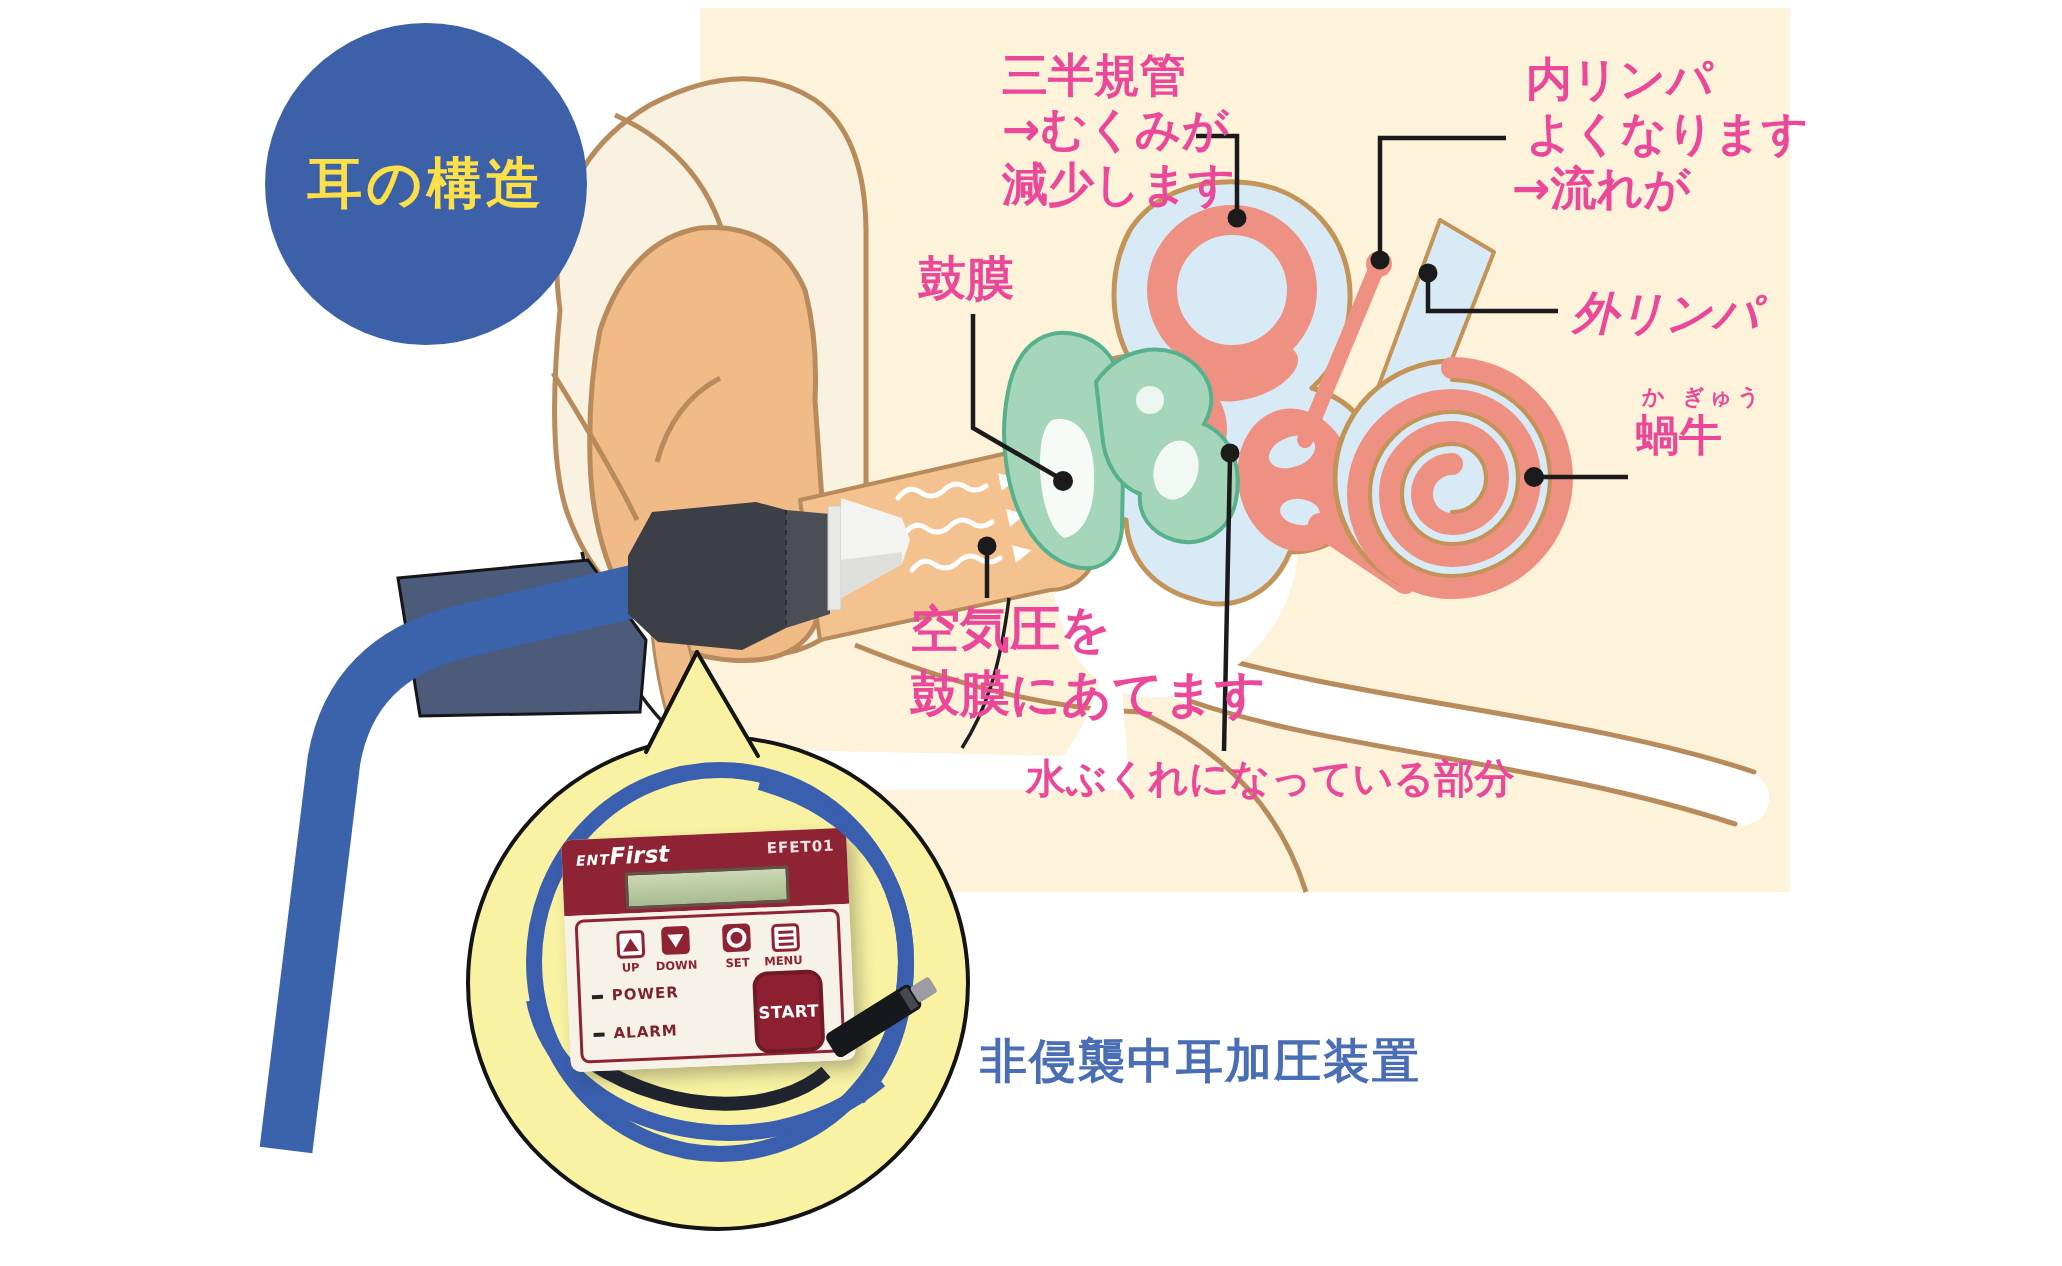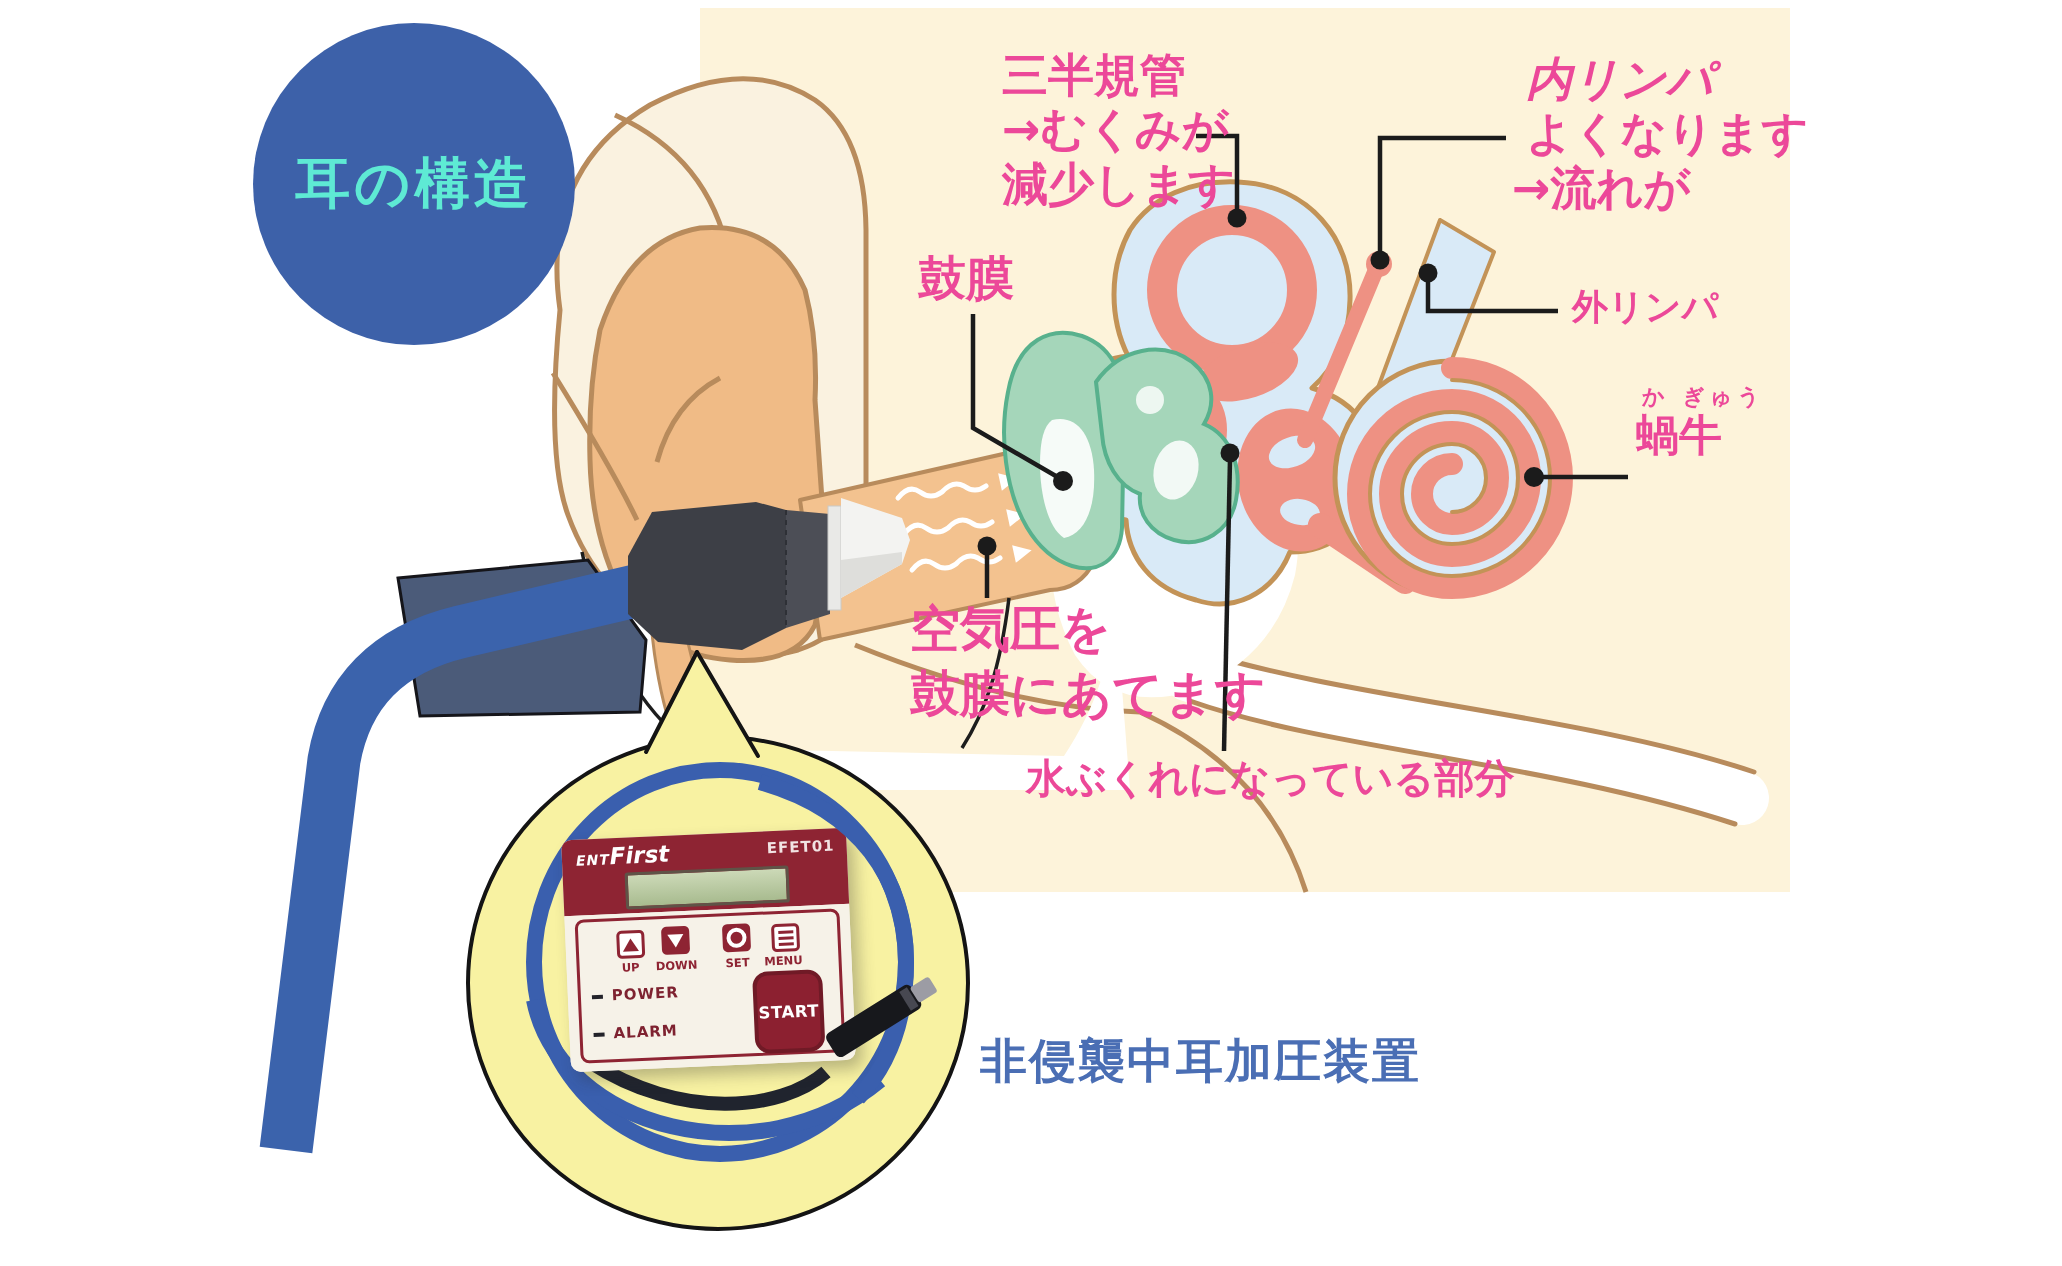--- a/index.html
+++ b/index.html
@@ -3,23 +3,23 @@
 <meta charset="utf-8">
 <style>
   html,body{margin:0;padding:0;background:#ffffff;}
   .stage{position:relative;width:2062px;height:1266px;background:#ffffff;overflow:hidden;
          font-family:"DejaVu Sans","Liberation Sans",sans-serif;}
   .stage svg{position:absolute;left:0;top:0;}
   #art{z-index:1;}
   #overlay{z-index:3;pointer-events:none;}
   .lbl{position:absolute;z-index:4;font-weight:700;color:#ec4899;line-height:1.18;}
   .lbl div{white-space:nowrap;}
-  .badge{position:absolute;z-index:4;left:253px;top:23px;width:322px;height:322px;border-radius:50%;
+  .badge{position:absolute;z-index:4;left:265px;top:23px;width:322px;height:322px;border-radius:50%;
          background:#3d61a9;display:flex;align-items:center;justify-content:center;
-         color:#5eead4;font-size:55px;font-weight:800;letter-spacing:4px;}
+         color:#fde047;font-size:55px;font-weight:800;letter-spacing:4px;}
   .caption{position:absolute;z-index:4;left:980px;top:1030px;font-size:47px;font-weight:800;
            color:#4a6eb4;letter-spacing:2px;white-space:nowrap;}
   .furi{font-size:22px;letter-spacing:5px;font-weight:700;margin-left:6px;}
   
   .device{position:absolute;z-index:2;left:566px;top:834px;width:285px;height:232px;
           background:#f4efe4;border-radius:10px;transform:rotate(-2.5deg);
           box-shadow:7px 9px 16px rgba(40,40,40,.30);}
   .dev-head{position:absolute;left:0;top:0;right:0;height:76px;background:#8e2433;border-radius:10px 10px 0 0;}
   .brand{position:absolute;left:14px;top:5px;color:#fff;font-style:italic;font-weight:800;white-space:nowrap;}
   .brand .b1{font-size:14px;letter-spacing:1px;}
@@ -227,26 +227,26 @@
 
   <div class="badge">耳の構造</div>
 
   <div class="lbl" style="left:1002px;top:48px;font-size:46px;">
     <div>三半規管</div>
     <div>→むくみが</div>
     <div>減少します</div>
   </div>
 
   <div class="lbl" style="left:1512px;top:52px;font-size:46px;">
-    <div style="margin-left:14px;font-style:italic;">内リンパ</div>
+    <div style="margin-left:14px;">内リンパ</div>
     <div style="margin-left:14px;">よくなります</div>
     <div>→流れが</div>
   </div>
 
-  <div class="lbl" style="left:1572px;top:286px;font-size:36px;">
+  <div class="lbl" style="left:1572px;top:286px;font-size:46px;font-style:italic;">
     <div>外リンパ</div>
   </div>
 
   <div class="lbl" style="left:918px;top:250px;font-size:48px;">
     <div>鼓膜</div>
   </div>
 
   <div class="lbl" style="left:910px;top:597px;font-size:50px;line-height:1.3;">
     <div>空気圧を</div>
     <div>鼓膜にあてます</div>

